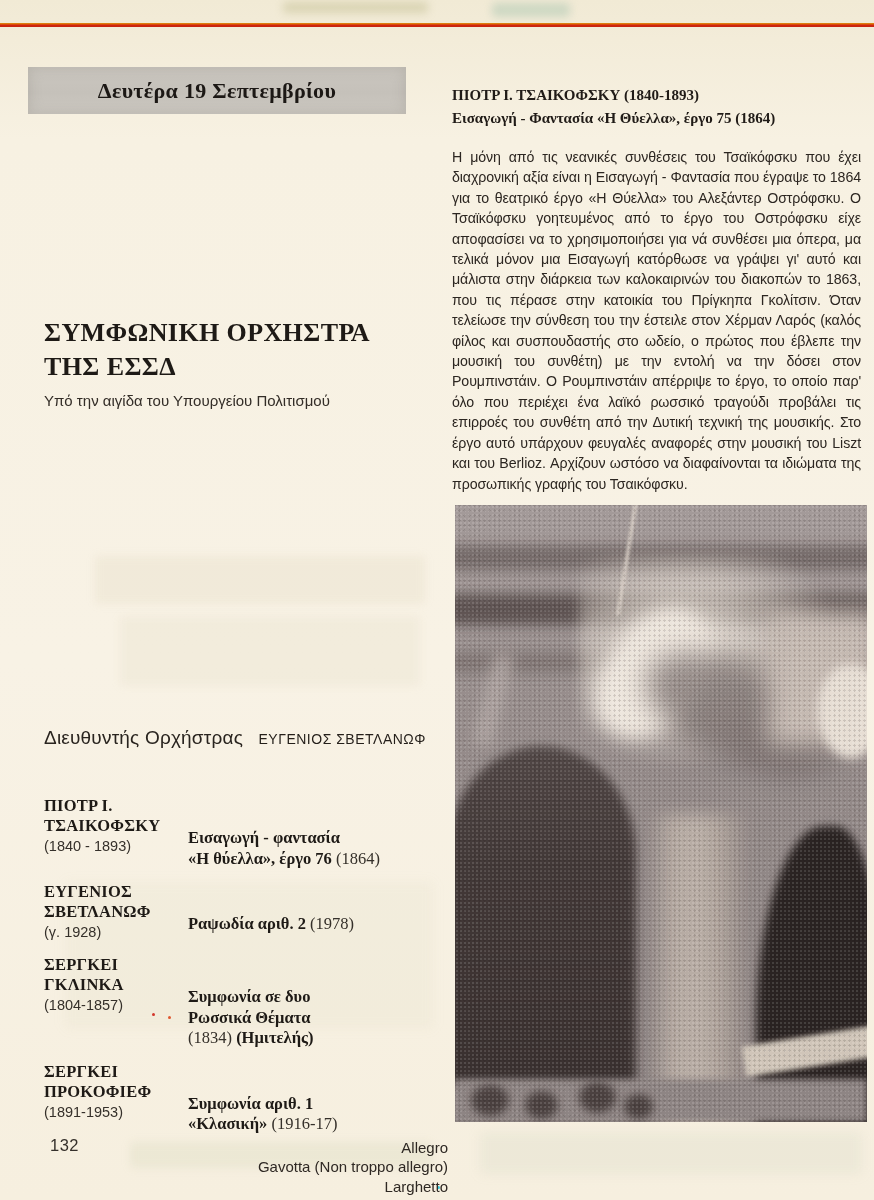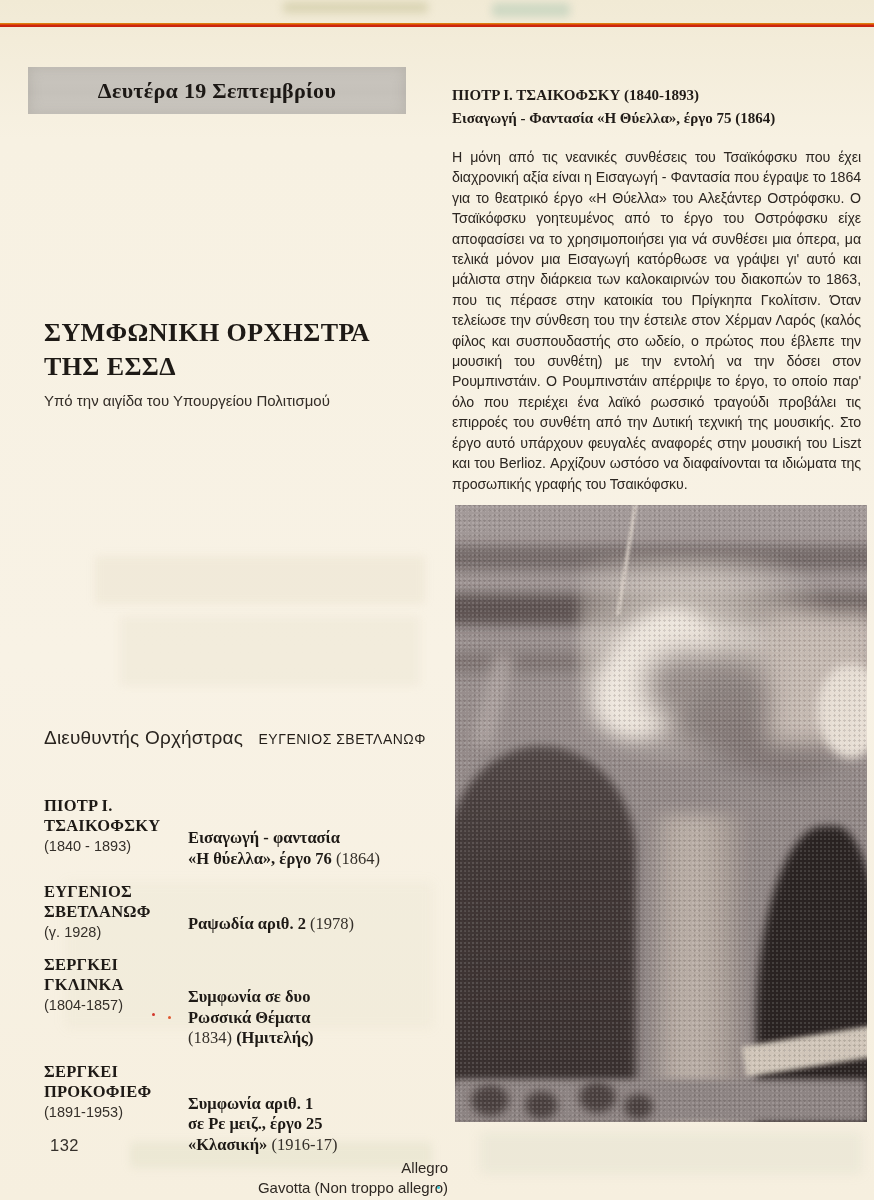--- a/index.html
+++ b/index.html
@@ -200,21 +200,20 @@
     </div>
 
     <div class="prog-row">
       <div class="prog-composer">
         <div class="pc-name">ΣΕΡΓΚΕΙ</div>
         <div class="pc-name">ΠΡΟΚΟΦΙΕΦ</div>
         <div class="pc-dates">(1891-1953)</div>
       </div>
       <div class="prog-work">
         <div class="pw-line"><span class="pw-pre"></span><span class="pw-bold">Συμφωνία αριθ. 1</span><span class="pw-tail"></span></div>
-        <div class="pw-line"><span class="pw-pre"></span><span class="pw-bold">σε Ρε μειζ., έργο 25</span><span class="pw-tail"></span></div>
         <div class="pw-line"><span class="pw-pre"></span><span class="pw-bold">«Κλασική»</span><span class="pw-tail"> (1916-17)</span></div>
         <div class="pw-movements">
           <div>Allegro</div>
           <div>Gavotta (Non troppo allegro)</div>
           <div>Larghetto</div>
           <div>Finale (Molto vivace)</div>
         </div>
       </div>
     </div>
 

